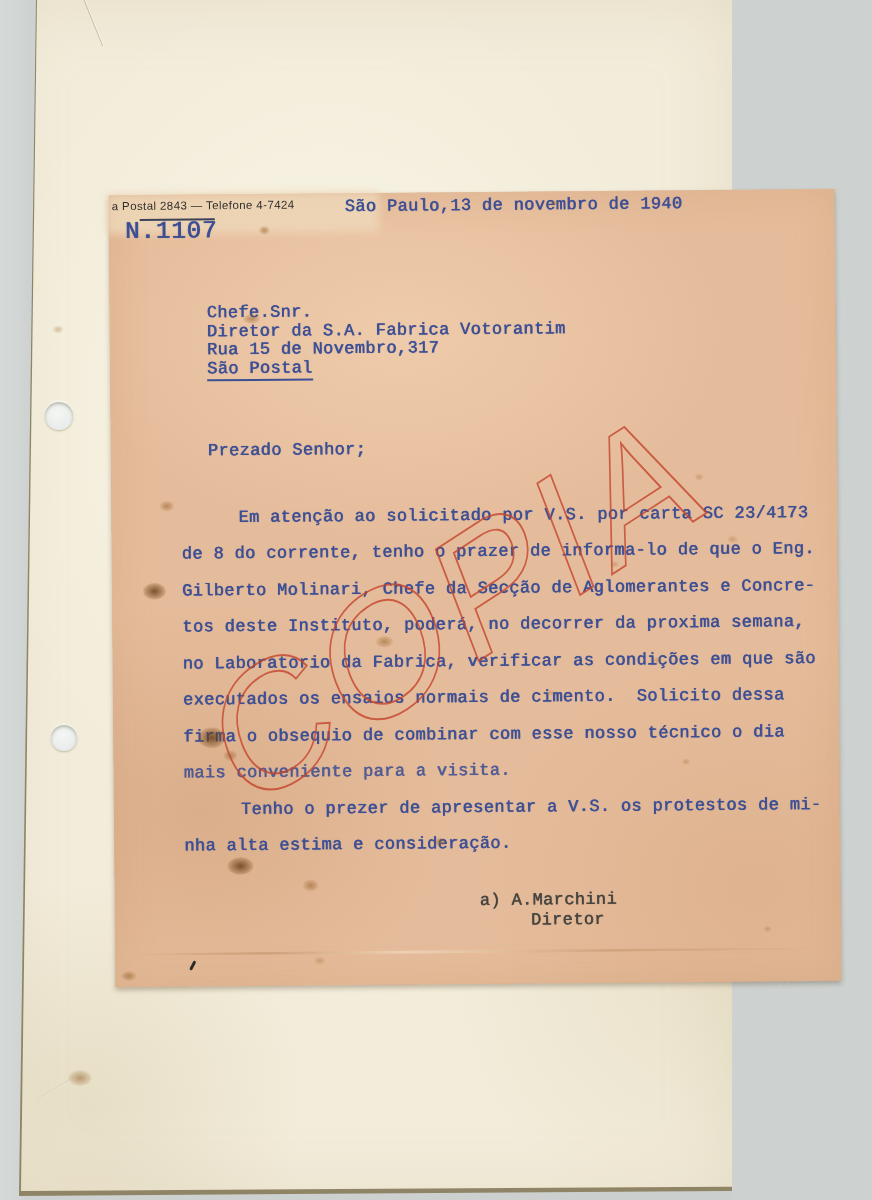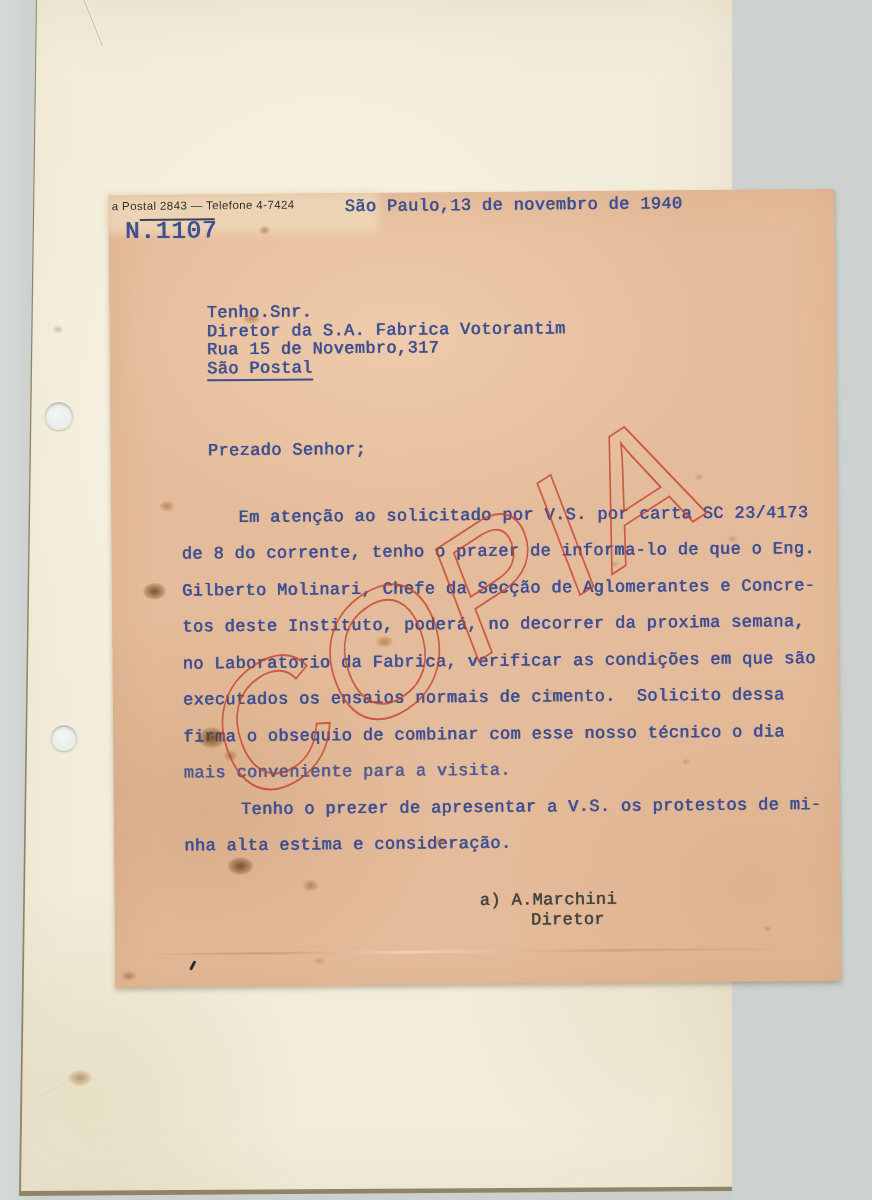--- a/index.html
+++ b/index.html
@@ -137,21 +137,21 @@
     <div class="letterhead-strip"></div>
     <div class="pink-crease"></div>
 
     <div class="print-line">a Postal 2843 — Telefone 4-7424</div>
 
     <div class="ref-overline"></div>
     <div class="tline ref-number">N.1107</div>
 
     <div class="tline dateline">São Paulo,13 de novembro de 1940</div>
 
-    <div class="tline" style="left:97px; top:109px;">Tenho.Snr.</div>
+    <div class="tline" style="left:97px; top:109px;">Chefe.Snr.</div>
     <div class="tline" style="left:97px; top:128px;">Diretor da S.A. Fabrica Votorantim</div>
     <div class="tline" style="left:97px; top:146px;">Rua 15 de Novembro,317</div>
     <div class="tline" style="left:97px; top:165px;"><span class="city-underline">São Postal</span></div>
 
     <div class="tline" style="left:97px; top:247px;">Prezado Senhor;</div>
 
     <div class="tline ind" style="left:70px; top:314px;">Em atenção ao solicitado por V.S. por carta SC 23/4173</div>
     <div class="tline" style="left:70px; top:350px;">de 8 do corrente, tenho o prazer de informa-lo de que o Eng.</div>
     <div class="tline" style="left:70px; top:387px;">Gilberto Molinari, Chefe da Secção de Aglomerantes e Concre-</div>
     <div class="tline" style="left:70px; top:423px;">tos deste Instituto, poderá, no decorrer da proxima semana,</div>

